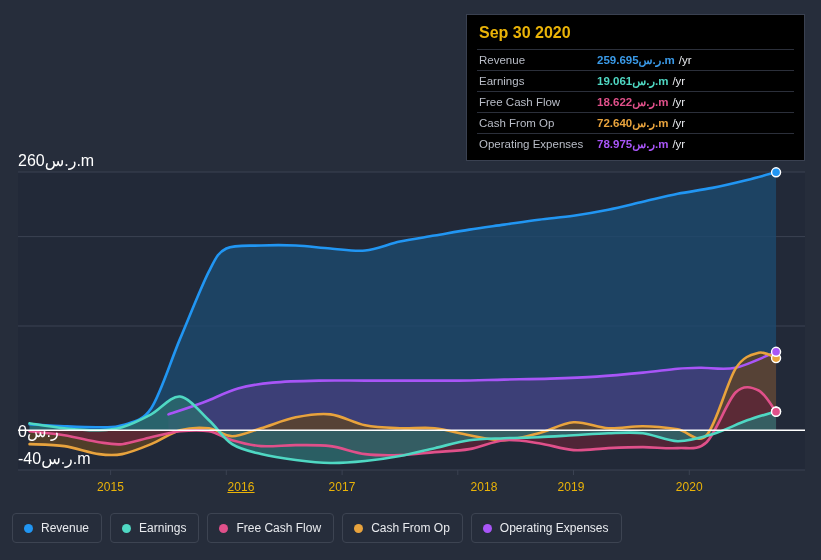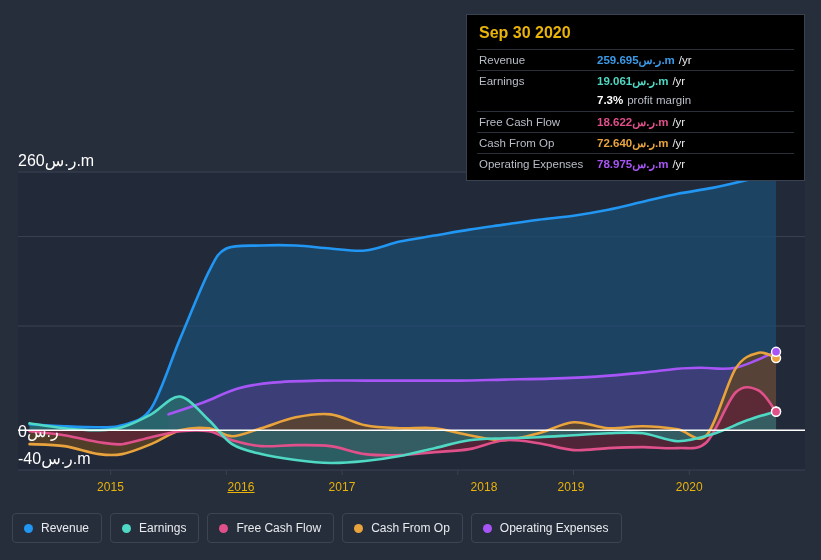--- a/index.html
+++ b/index.html
@@ -203,25 +203,20 @@
       <div class="tt-row">
         <span class="tt-name">Revenue</span>
         <span class="tt-val" style="color: rgb(58, 154, 232);">259.695ر.س.m</span>
         <span class="tt-suffix">/yr</span>
       </div>
       <div class="tt-row">
         <span class="tt-name">Earnings</span>
         <span class="tt-val" style="color: rgb(79, 216, 195);">19.061ر.س.m</span>
         <span class="tt-suffix">/yr</span>
       </div>
-      <div class="tt-row no-rule">
-        <span class="tt-name"></span>
-        <span class="tt-margin-pct">7.3%</span>
-        <span class="tt-margin-text">profit margin</span>
-      </div>
       <div class="tt-row">
         <span class="tt-name">Free Cash Flow</span>
         <span class="tt-val" style="color: rgb(224, 80, 138); text-align: center;">18.622ر.س.m</span>
         <span class="tt-suffix">/yr</span>
       </div>
       <div class="tt-row">
         <span class="tt-name">Cash From Op</span>
         <span class="tt-val" style="color: rgb(232, 163, 61);">72.640ر.س.m</span>
         <span class="tt-suffix">/yr</span>
       </div>

